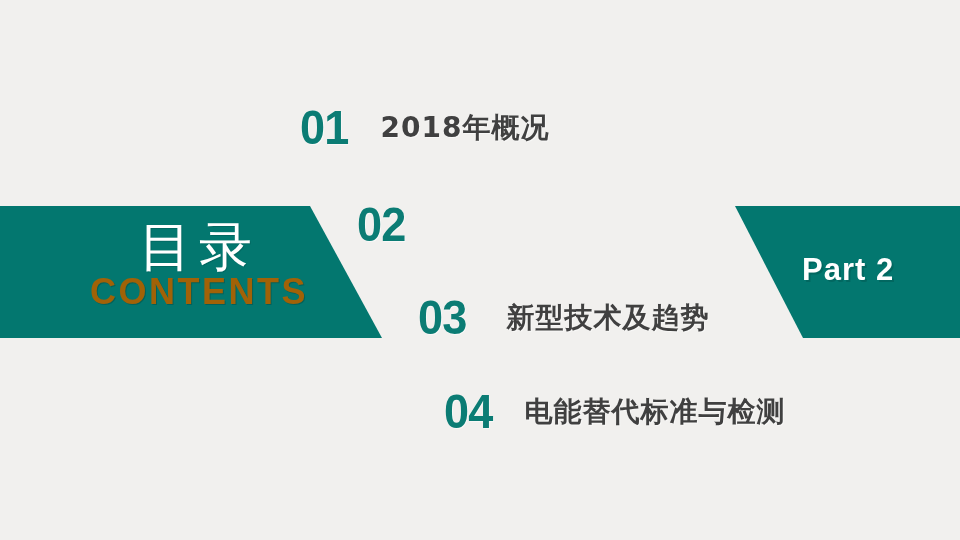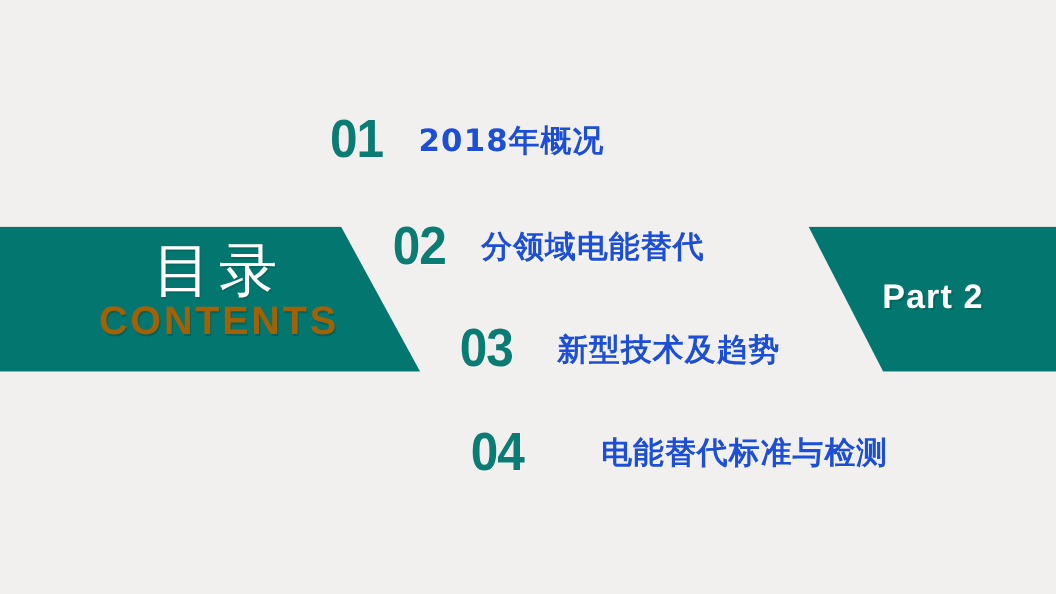--- a/index.html
+++ b/index.html
@@ -97,36 +97,36 @@
     line-height: 1;
     font-stretch: condensed;
     transform: scaleX(0.92);
     transform-origin: left center;
     text-shadow: 1px 1px 0 rgba(255,255,255,0.55);
   }
   .toc-text {
     font-family: "DejaVu Sans", "Liberation Sans", sans-serif;
     font-size: 28px;
     font-weight: 700;
-    color: #1d4ed8;
+    color: #404040;
     letter-spacing: 1px;
     line-height: 1;
     text-shadow: 1px 1px 0 rgba(255,255,255,0.5);
   }
 
   .item-0 { left: 300px; top: 103px; }
   .item-0 .toc-text { margin-left: 28px; }
 
   .item-1 { left: 357px; top: 200px; }
   .item-1 .toc-text { margin-left: 28px; }
 
   .item-2 { left: 418px; top: 293px; }
   .item-2 .toc-text { margin-left: 36px; }
 
-  .item-3 { left: 428px; top: 387px; gap: 38px; }
+  .item-3 { left: 444px; top: 387px; }
   .item-3 .toc-text { margin-left: 28px; }
 </style>
 </head>
 <body>
 
 <div id="slide">
 
   <div class="band-left"></div>
   <div class="band-right"></div>
 
@@ -137,21 +137,20 @@
 
   <div class="part-label">Part 2</div>
 
   <div class="toc-item item-0">
     <span class="toc-num">01</span>
     <span class="toc-text">2018年概况</span>
   </div>
 
   <div class="toc-item item-1">
     <span class="toc-num">02</span>
-    <span class="toc-text">分领域电能替代</span>
   </div>
 
   <div class="toc-item item-2">
     <span class="toc-num">03</span>
     <span class="toc-text">新型技术及趋势</span>
   </div>
 
   <div class="toc-item item-3">
     <span class="toc-num">04</span>
     <span class="toc-text">电能替代标准与检测</span>

